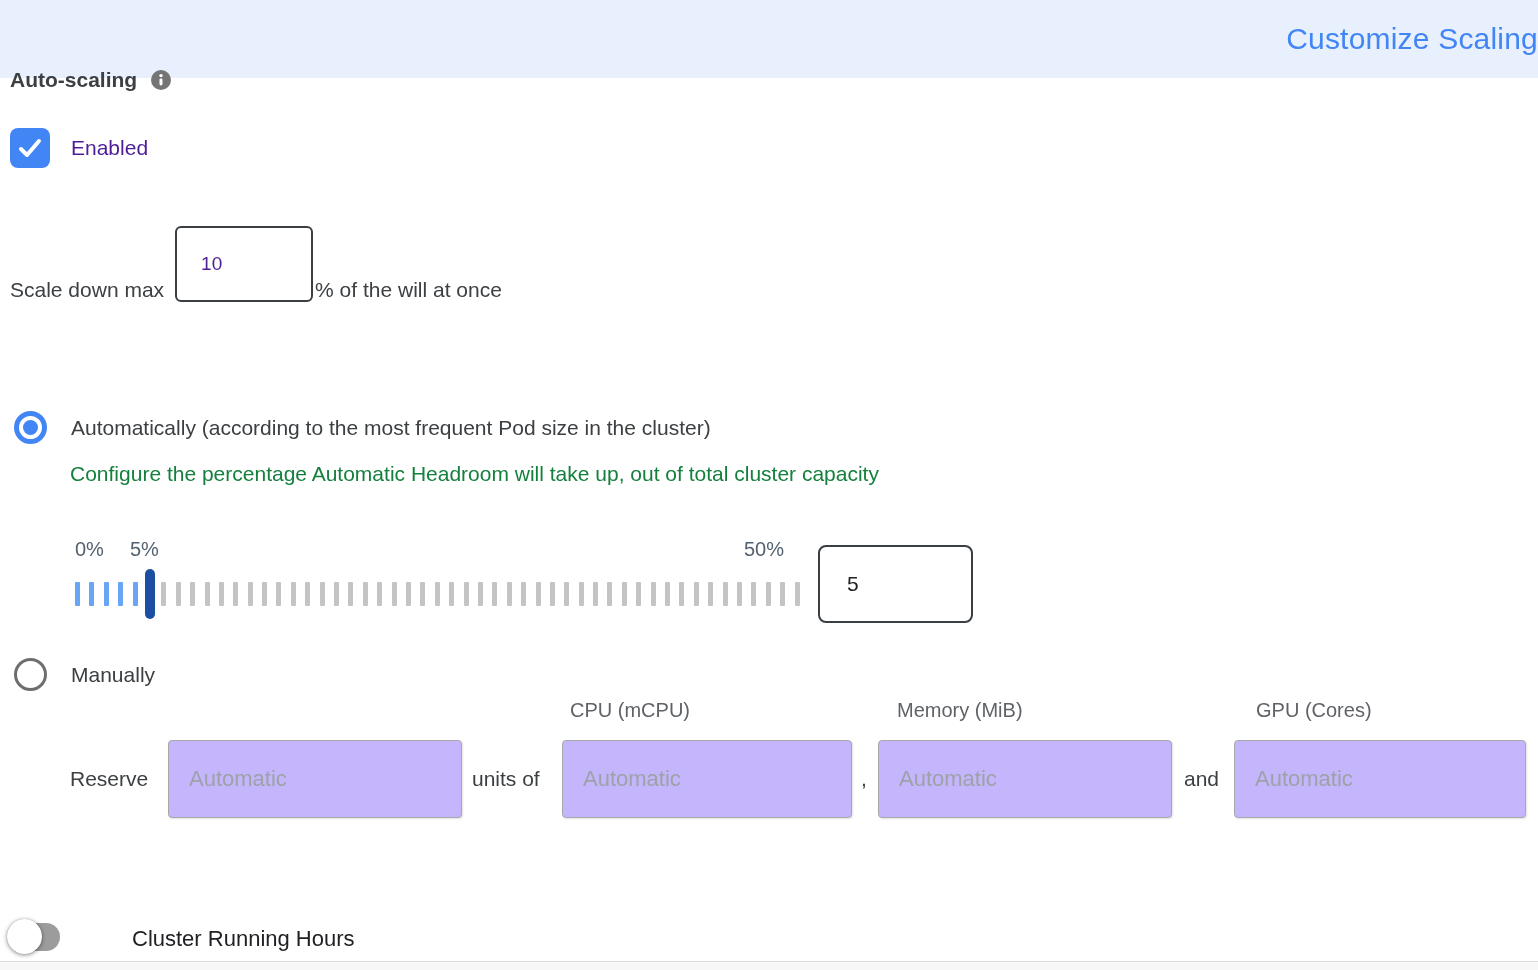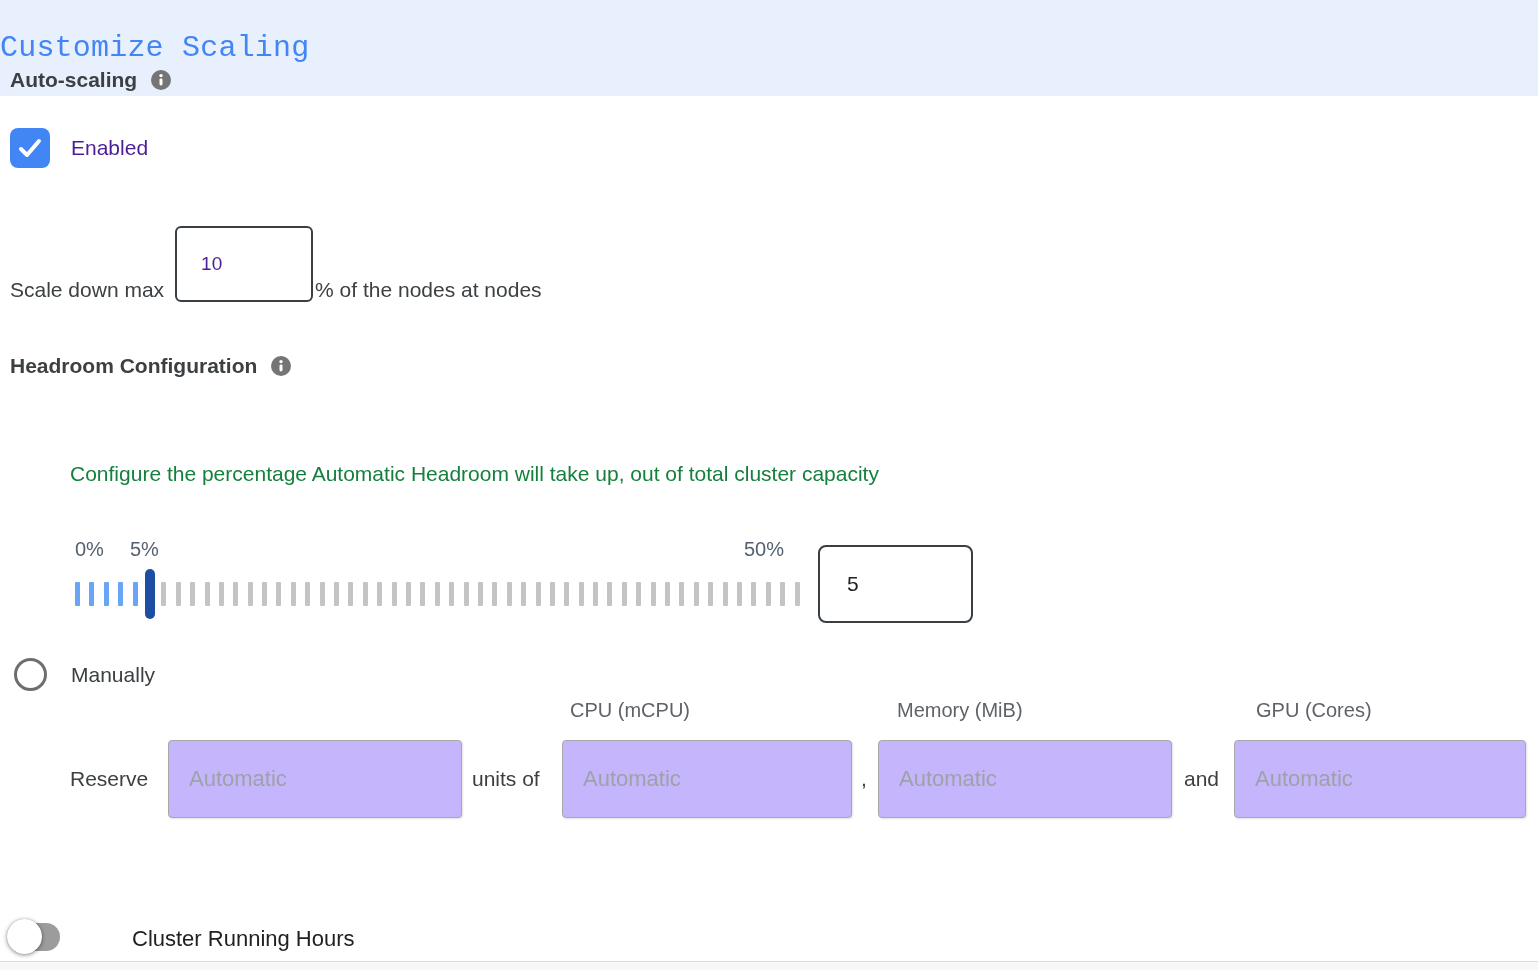--- a/index.html
+++ b/index.html
@@ -1,22 +1,22 @@
 <!DOCTYPE html>
 <html><head>
 <meta charset="utf-8">
 <style>
   * { margin:0; padding:0; box-sizing:border-box; }
   html,body { background:#fff; }
   body { font-family:"Liberation Sans","DejaVu Sans",sans-serif; color:#3c4043; }
   #app { position:relative; width:1538px; height:970px; background:#fff; overflow:hidden; }
 
   
-  .hdr { position:absolute; left:0; top:0; width:1538px; height:96px; background:#e8f0fe;
-         display:flex; align-items:center; justify-content:flex-start;font-family:Liberation Mono, monospace; }
+  .hdr { position:absolute; left:0; top:0; width:1538px; height:78px; background:#e8f0fe;
+         display:flex; align-items:center; justify-content:flex-end; }
   .hdr h1 { font-size:30px; font-weight:400; color:#4285f4; letter-spacing:.2px; }
 
   .section-label { position:absolute; display:flex; align-items:center; gap:14px; }
   .section-label .lbl { font-size:21px; font-weight:700; color:#3c4043; }
   .info-icon { width:20px; height:20px; display:inline-block; cursor:pointer; }
 
   
   .check-row { position:absolute; left:10px; top:128px; display:flex; align-items:center; gap:21px; }
   .checkbox { width:40px; height:40px; border-radius:8px; background:#fff; border:2px solid #b0b0b0;
               display:flex; align-items:center; justify-content:center; cursor:pointer; }
@@ -107,34 +107,30 @@
       </svg>
     </span>
     <span class="txt">Enabled</span>
   </div>
 
   <div class="scale-row">
     <span class="pre">Scale down max</span>
     <span class="num-box">
       <input type="text" value="10" style="">
     </span>
-    <span class="suf">% of the nodes at nodes</span>
-  </div>
-
-  <div class="section-label" style="left:10px; top:354px;">
-    <span class="lbl">Headroom Configuration</span>
-    <span class="info-icon">
-      <svg width="20" height="20" viewBox="0 0 20 20">
-        <circle cx="10" cy="10" r="10" fill="#757575"></circle>
-        <circle cx="10" cy="5.6" r="1.7" fill="#fff"></circle>
-        <rect x="8.5" y="8.4" width="3" height="7" rx="1.4" fill="#fff"></rect>
-      </svg>
-    </span>
-  </div>
-
+    <span class="suf">% of the will at once</span>
+  </div>
+
+
+  <div class="radio-row" style="left:14px; top:411px;">
+    <span class="radio selected">
+        <span class="dot"></span>
+      </span>
+    <span class="txt">Automatically (according to the most frequent Pod size in the cluster)</span>
+  </div>
 
   <div class="desc">Configure the percentage Automatic Headroom will take up, out of total cluster capacity</div>
 
   <span class="slider-label" style="left:75px;">0%</span>
   <span class="slider-label" style="left:130px;">5%</span>
   <span class="slider-label" style="left:744px;">50%</span>
 
   <div class="slider-wrap">
     <div class="ticks">
         <span class="tick active"></span>

